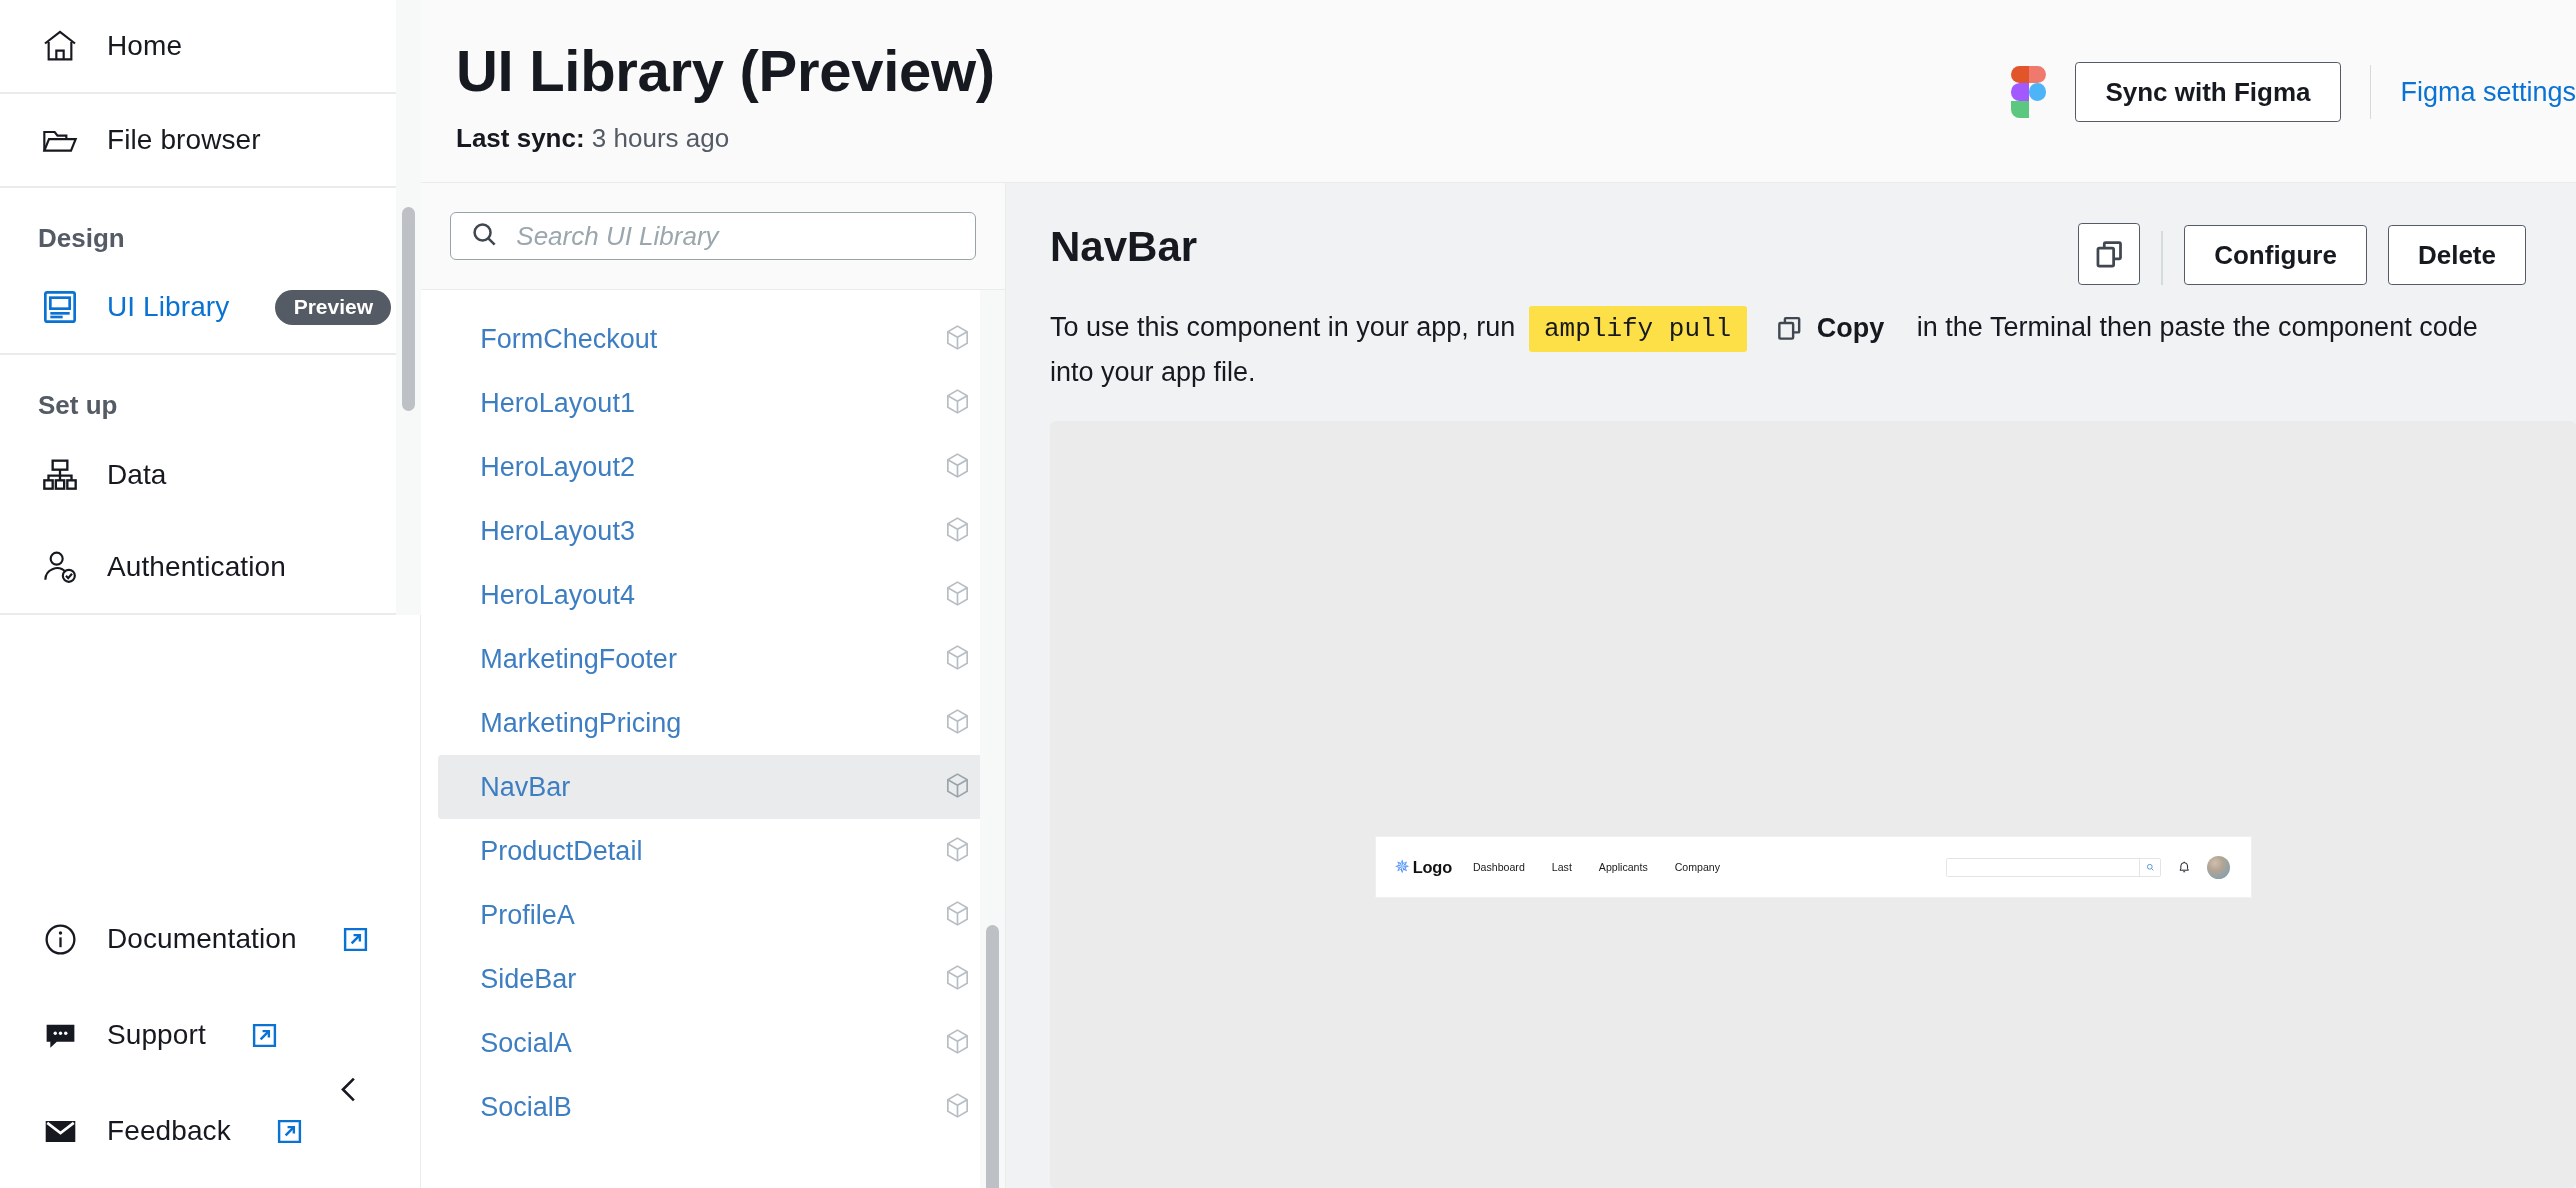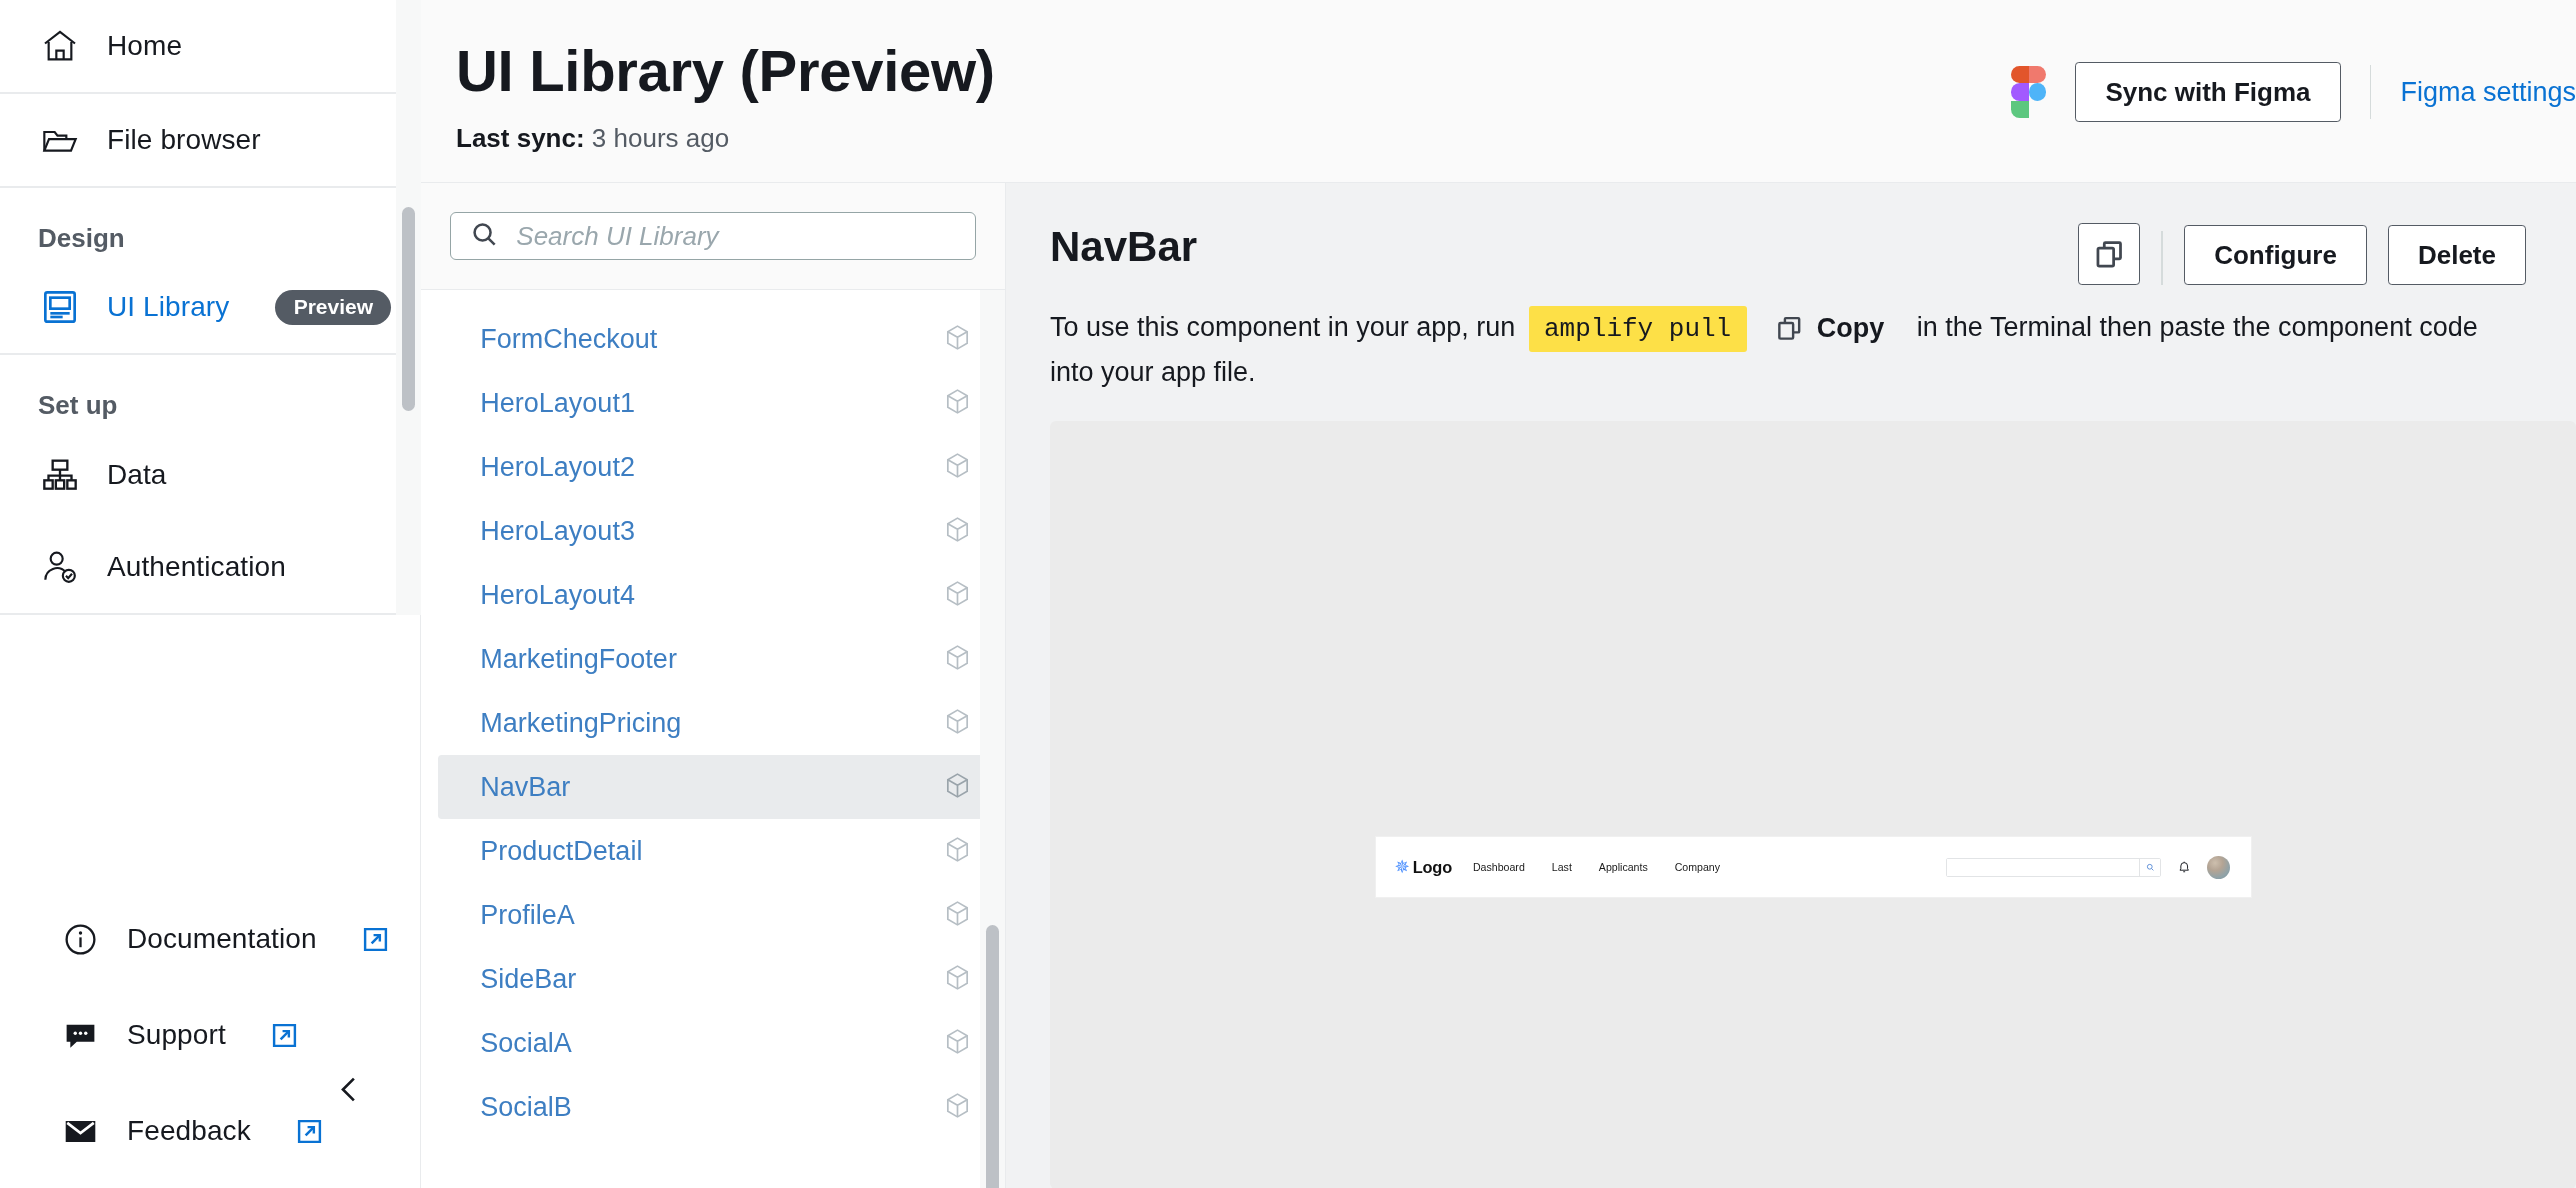--- a/index.html
+++ b/index.html
@@ -34,21 +34,21 @@
   .sb-divider { height: 1.9px; background: #e9ebed; margin: 0; }
   .sb-section-title {
     font-size: 26px; font-weight: bold; color: #545b64;
     padding: 35px 0 7.7px 38px;
   }
   .sb-item-active .sb-label { color: #0972d3; }
   .badge-preview {
     background: #545b64; color: #fff; font-size: 21px; font-weight: bold;
     border-radius: 21px; padding: 6.7px 18.3px 7.7px; line-height: 1; margin-left: 21px;
   }
-  .sb-foot { margin-top: auto; padding-bottom: 9.6px; margin-left: 20px; }
+  .sb-foot { margin-top: auto; padding-bottom: 9.6px; }
   .sb-foot .sb-item { height: 96px; }
   .ext-ico { margin-left: 19px; display: inline-flex; }
   .sb-collapse {
     position: absolute; right: 50px; bottom: 79px;
     width: 42px; height: 42px; display: flex; align-items: center; justify-content: center;
     cursor: pointer;
   }
   .sb-scrollbar {
     position: absolute; right: -1px; top: 0; width: 25px; height: 100%;
     background: #f7f8f8;

